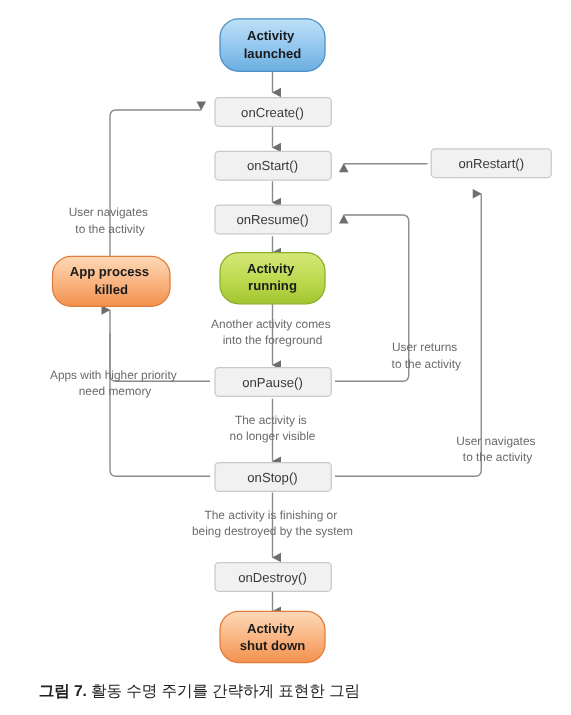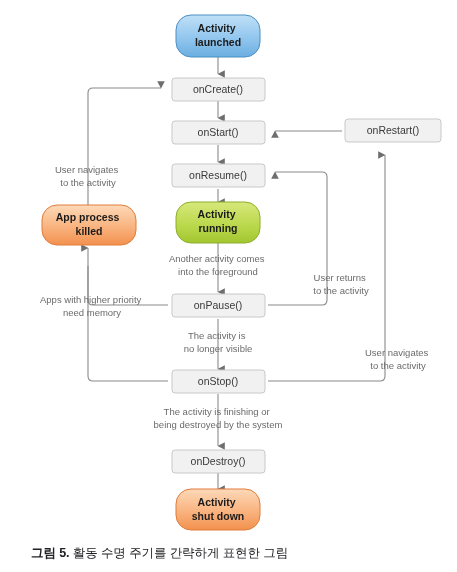--- a/index.html
+++ b/index.html
@@ -256,17 +256,17 @@
 
     <g>
       <rect class="method-box-rect" x="172" y="450" width="93" height="23" rx="3" ry="3" fill="url(#gradGrey)"></rect>
       <text class="node-label method-label" x="218" y="462.5">onDestroy()</text>
     </g>
 
   </svg>
 
   <div id="caption-bar">
     <div id="caption-text">
-      <span class="cap-strong">그림 5.</span><span> 활동 수명 주기를 간략하게 표현한 그림</span>
+      <span class="cap-strong">그림 7.</span><span> 활동 수명 주기를 간략하게 표현한 그림</span>
     </div>
   </div>
 
 </div>
 
 </body></html>

